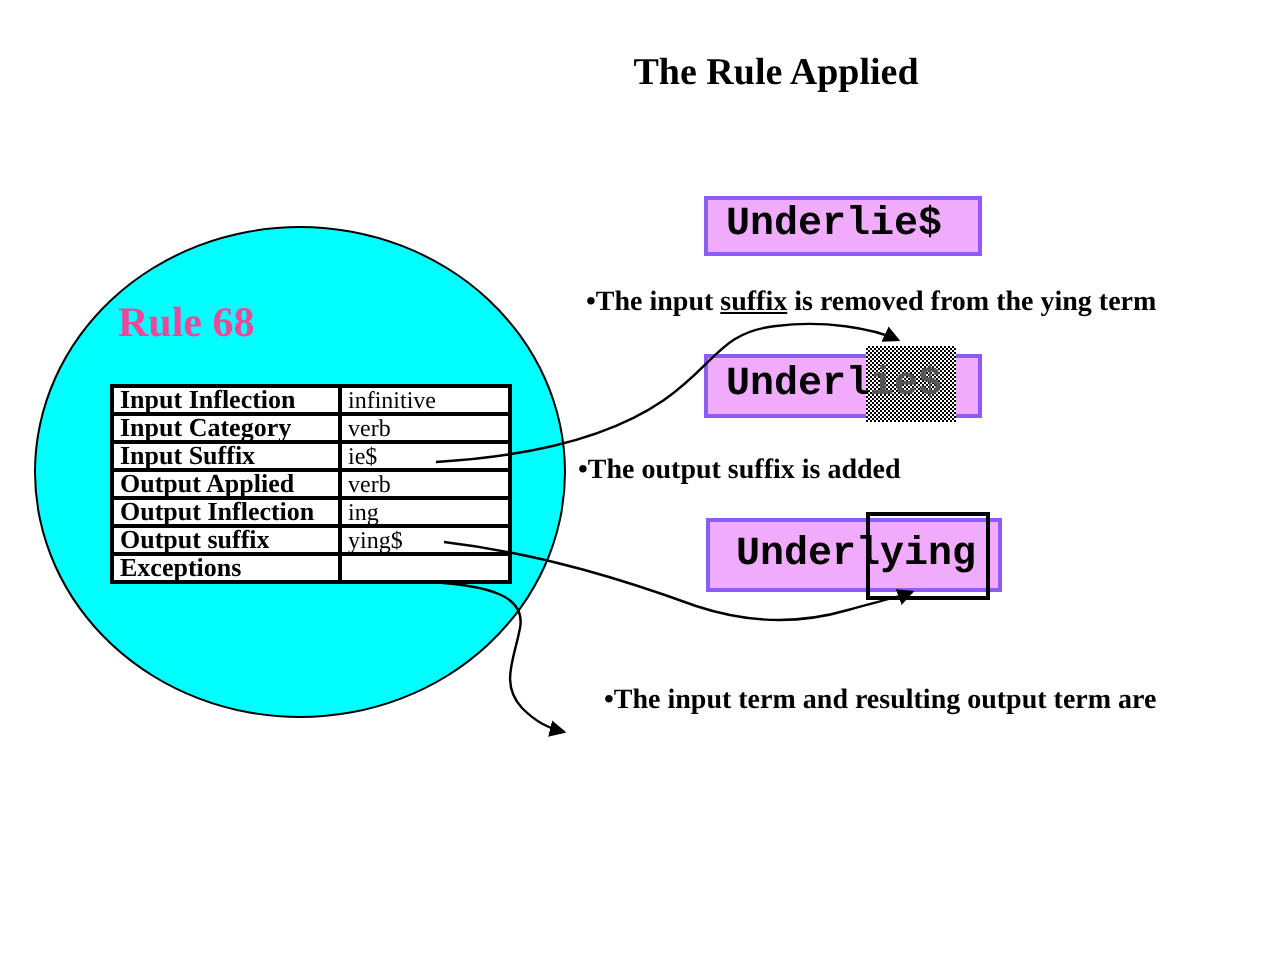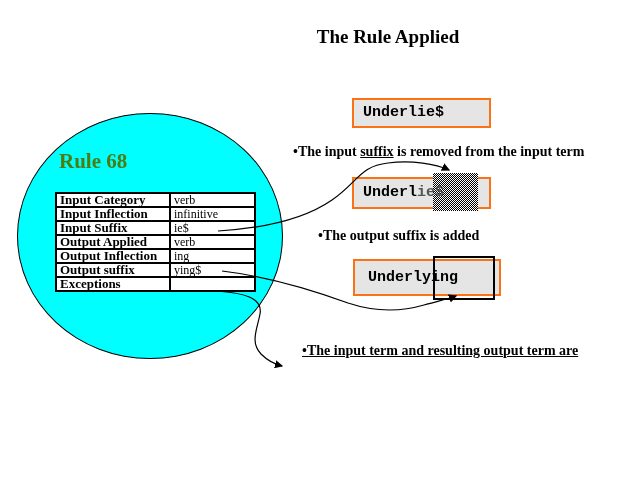--- a/index.html
+++ b/index.html
@@ -11,38 +11,38 @@
     font-size:19px;font-weight:bold;white-space:nowrap;color:#000;
   }
 
   .rule-circle{
     position:absolute;left:17px;top:113px;width:264px;height:244px;
     background:#00ffff;border:1px solid #000;border-radius:50%;
   }
 
   .rule-name{
     position:absolute;left:59px;top:149px;
-    font-size:21px;font-weight:bold;color:#4d7c0f;white-space:nowrap;
+    font-size:21px;font-weight:bold;color:#ec4899;white-space:nowrap;
   }
 
   table.rule-table{
     position:absolute;left:55px;top:192px;
     border-collapse:collapse;background:#fff;
     table-layout:fixed;width:195px;
   }
   table.rule-table td{
     border:2px solid #000;height:11px;line-height:12px;
     padding:0 0 0 3px;overflow:hidden;white-space:nowrap;
   }
   td.tlabel{width:109px;font-size:13px;font-weight:bold;}
   td.tvalue{width:80px;font-size:12px;}
 
   .term-box{
-    position:absolute;background:#e5e5e5;border:2px solid #f97316;
-    font-family:"Liberation Mono",monospace;font-weight:bold;font-size:15px;
+    position:absolute;background:#f0abfc;border:2px solid #8b5cf6;
+    font-family:"Liberation Mono",monospace;font-weight:bold;font-size:20px;
     color:#000;white-space:nowrap;
   }
   .box-input{left:352px;top:98px;width:126px;height:26px;line-height:26px;padding-left:9px;}
   .box-removed{left:352px;top:177px;width:126px;height:28px;line-height:28px;padding-left:9px;}
   .box-output{left:353px;top:259px;width:131px;height:33px;line-height:33px;padding-left:13px;}
 
   .dither-block{
     position:absolute;left:79px;top:-6px;width:45px;height:38px;
     background-image:
       linear-gradient(45deg,#000 25%,transparent 25%,transparent 75%,#000 75%),
@@ -53,48 +53,48 @@
   .box-removed .stem{position:relative;z-index:2;}
   .box-removed .sfx{position:relative;z-index:2;color:#555;}
 
   .ying-outline{
     position:absolute;left:433px;top:256px;width:58px;height:40px;
     border:2px solid #000;background:transparent;z-index:4;
   }
 
   .bullet-line{position:absolute;font-size:14px;font-weight:bold;color:#000;white-space:nowrap;}
   .b1{left:293px;top:144px;}
-  .b2{left:318px;top:228px;}
-  .b3{left:302px;top:340px;line-height:21.5px;text-decoration:underline;}
+  .b2{left:289px;top:228px;}
+  .b3{left:302px;top:340px;line-height:21.5px;}
   .b3 div{white-space:nowrap;}
   .uline{text-decoration:underline;}
 
   svg.curves{position:absolute;left:0;top:0;z-index:6;pointer-events:none;}
   svg.curves path.c{fill:none;stroke:#000;stroke-width:1.2px;}
 </style>
 </head>
 <body>
 
 <div class="canvas">
 
   <div class="page-title">The Rule Applied</div>
 
   <div class="rule-circle" style="background: rgb(0, 255, 255);"></div>
 
   <div class="rule-name">Rule 68</div>
 
   <table class="rule-table">
     <tbody>
       <tr>
+        <td class="tlabel">Input Inflection</td>
+        <td class="tvalue">infinitive</td>
+      </tr>
+      <tr>
         <td class="tlabel">Input Category</td>
         <td class="tvalue">verb</td>
-      </tr>
-      <tr>
-        <td class="tlabel">Input Inflection</td>
-        <td class="tvalue">infinitive</td>
       </tr>
       <tr>
         <td class="tlabel">Input Suffix</td>
         <td class="tvalue">ie$</td>
       </tr>
       <tr>
         <td class="tlabel">Output Applied</td>
         <td class="tvalue">verb</td>
       </tr>
       <tr>
@@ -110,21 +110,21 @@
         <td class="tvalue"></td>
       </tr>
     </tbody>
   </table>
 
   <div class="term-box box-input">
     <span>Underlie$</span>
   </div>
 
   <div class="bullet-line b1">
-    <span>•The input </span><span class="uline">suffix</span><span> is removed from the input term</span>
+    <span>•The input </span><span class="uline">suffix</span><span> is removed from the ying term</span>
   </div>
 
   <div class="term-box box-removed">
     <div class="dither-block"></div>
     <span class="stem">Underl</span><span class="sfx">ie$</span>
   </div>
 
   <div class="bullet-line b2">•The output suffix is added</div>
 
   <div class="term-box box-output">

